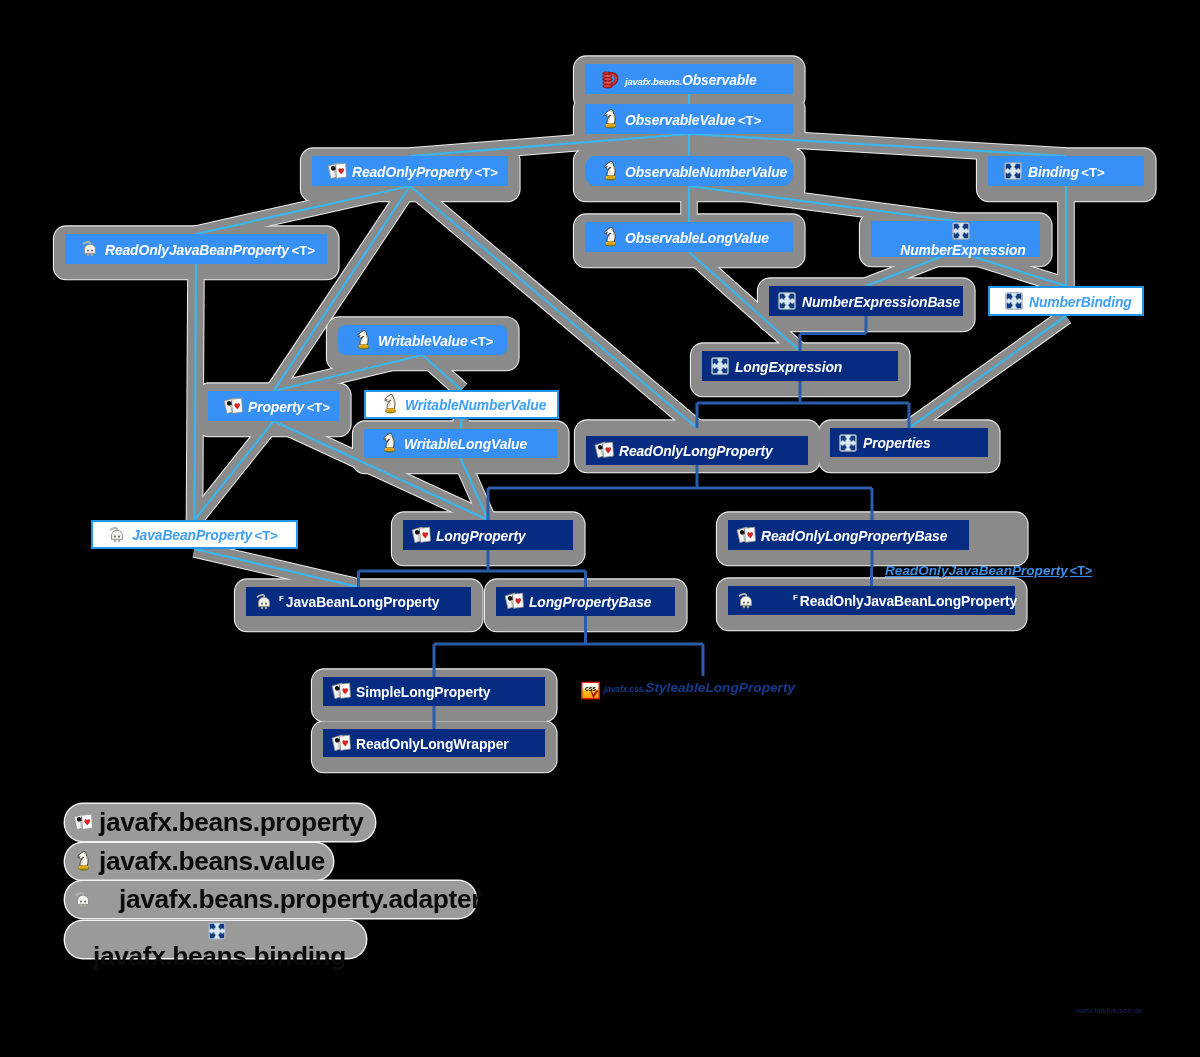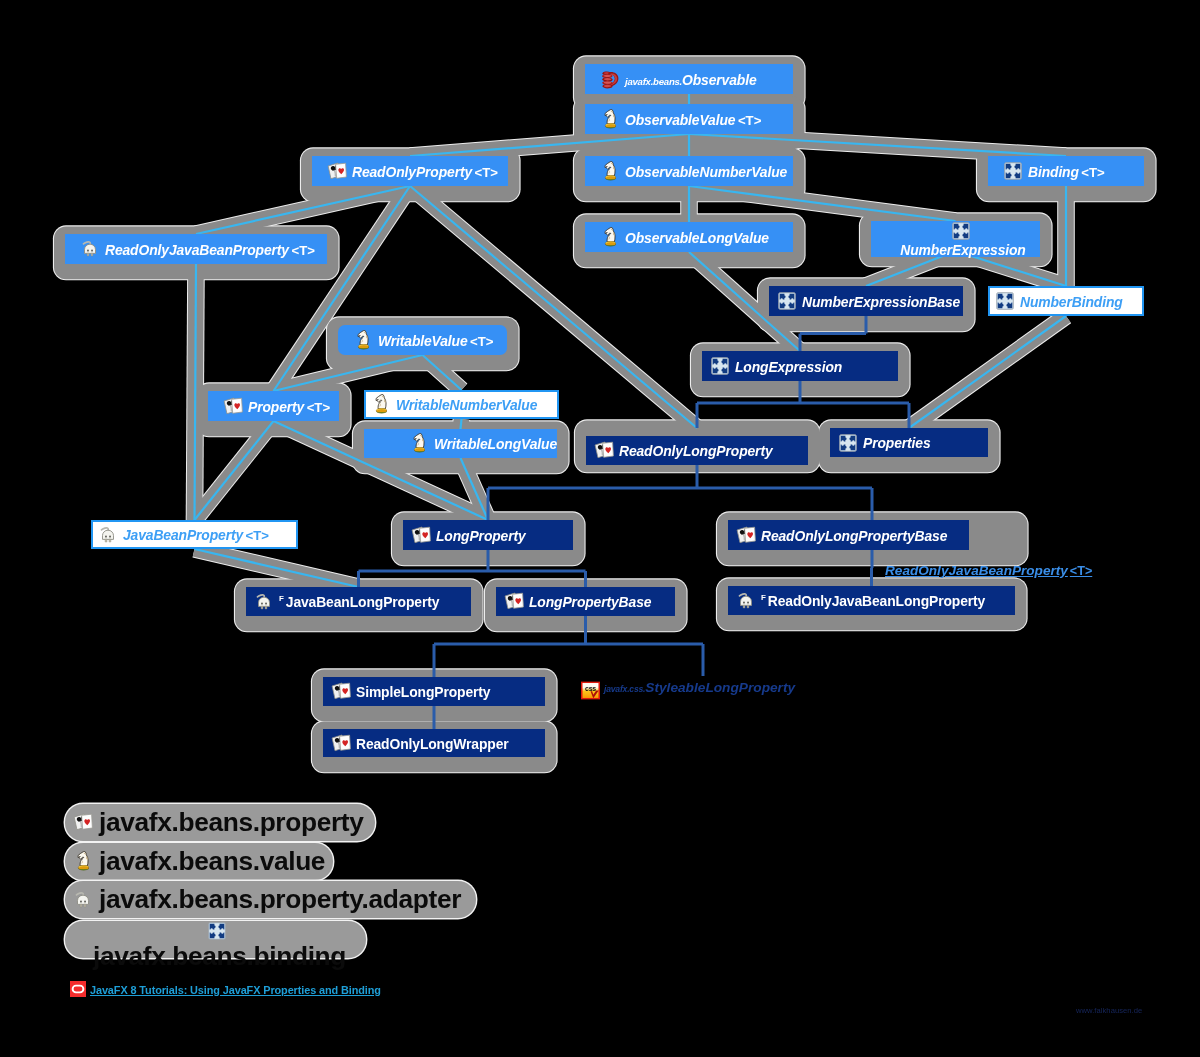--- a/index.html
+++ b/index.html
@@ -12,21 +12,21 @@
   .node .ico svg{display:block;}
   .node .nm{white-space:nowrap;font-size:13.9px;font-weight:bold;letter-spacing:-0.12px;
             position:relative;top:0.5px;}
   .node .gen{font-style:normal;font-size:13.2px;font-weight:bold;padding-left:2.5px;letter-spacing:0;}
   .node .pfx{font-size:9.6px;font-weight:bold;font-style:italic;letter-spacing:-0.25px;}
   .node .fin{font-size:8px;font-weight:bold;vertical-align:super;margin-right:2px;font-style:normal;}
   .it{font-style:italic;}
   .s-iface{background:#3690f5;color:#fff;padding-left:15px;}
   .s-abstract{background:#062c82;color:#fff;padding-left:8px;}
   .s-concrete{background:#062c82;color:#fff;padding-left:8px;}
-  .s-ifaceWhite{background:#fff;color:#3d9ff5;padding-left:5px;border:2.5px solid #2196f3;}
+  .s-ifaceWhite{background:#fff;color:#3d9ff5;padding-left:14px;border:2.5px solid #2196f3;}
   #shadows{position:absolute;left:0;top:0;width:1200px;height:1057px;z-index:2;}
   .flabel{position:absolute;white-space:nowrap;font-size:13.2px;font-weight:bold;font-style:italic;
           letter-spacing:0px;z-index:6;}
   .flabel .gen{font-style:normal;font-size:12.6px;padding-left:2px;letter-spacing:0;}
   .flabel .pfx{font-size:8.6px;letter-spacing:-0.2px;}
   .legend{position:absolute;box-sizing:border-box;display:flex;align-items:center;
           background:#9a9a9a;border-radius:18px;padding-left:8px;z-index:5;
           box-shadow:0 0 0 1.4px #f2f2f2;}
   .legend .ico{width:20px;height:20px;flex:0 0 20px;display:flex;align-items:center;
                justify-content:center;margin-right:6px;line-height:0;}
@@ -215,21 +215,21 @@
 <path d="M2.2 8.0 L22.0 2.0 L27.4 27.2 L8.0 33.4 Z" fill="#f1f1f1" stroke="#8f8f88" stroke-width="1.6" stroke-linejoin="round"></path>
 <path d="M11.6 17.6 c-4.4 -1.8 -5.2 -6.2 -2.4 -8.5 c2.3 -1.9 5.1 -1.0 5.9 1.1 c0.1 -2.3 2.2 -4.6 4.8 -3.6 c3.7 1.4 4.3 5.6 0.6 8.5 z" fill="#101010"></path>
 <path d="M15.0 15.6 c1.3 4.6 1.8 9.0 1.6 13.2" stroke="#8a8a8a" stroke-width="1.5" fill="none"></path>
 <path d="M17.2 4.6 L37.2 2.4 L38.8 30.0 L19.4 32.6 Z" fill="#fdfdfd" stroke="#9c9c95" stroke-width="1.6" stroke-linejoin="round"></path>
 <path d="M28.6 24.4 C22.6 19.2 21.4 15.6 23.6 13.4 C25.3 11.8 27.4 12.7 28.3 14.2 C29.2 12.5 31.4 11.6 33.0 13.2 C35.2 15.4 34.2 19.0 28.6 24.4 Z" fill="#d42424"></path>
 </g>
           </svg>
         </span>
         <span class="nm it">ReadOnlyProperty<span class="gen">&lt;T&gt;</span></span>
       </div>
-      <div class="node s-iface" style="left: 585px; top: 156px; width: 208px; height: 30px;">
+      <div class="node s-iface" style="left: 585px; top: 156px; width: 208px; height: 30px; border-radius: 11px;">
         <span class="ico">
           <svg viewBox="0 0 26 42" width="12.6" height="20.4">
 <g>
 <path d="M16.8 1.4 C18.6 3.6 19.2 5.8 19.2 7.8 C21.4 11.0 22.6 14.6 22.8 18.6 C23.0 23.4 22.2 27.4 21.4 30.6 L6.6 30.6 C6.0 26.2 6.6 22.4 8.6 19.2 C9.9 17.1 11.6 15.6 12.9 14.6 C13.8 13.9 14.0 13.0 13.3 12.6 C12.7 12.2 11.8 12.6 11.0 13.4 L7.4 16.9 C6.0 15.7 5.1 14.3 4.6 12.9 L2.4 13.7 L2.2 9.3 C5.3 6.3 9.4 3.3 12.7 1.6 C14.1 0.9 16.0 0.5 16.8 1.4 Z" fill="#fbf8ef" stroke="#2f2920" stroke-width="1.7" stroke-linejoin="round"></path>
 <path d="M16.6 3.2 C17.8 4.6 18.1 6.2 17.9 7.6 L13.8 4.4 Z" fill="#cab489"></path>
 <path d="M19.8 10.0 C21.6 12.8 22.5 16.0 22.4 19.4 L18.4 14.8 Z" fill="#cab489" opacity="0.9"></path>
 <path d="M11.8 19.2 C10.0 21.4 9.1 24.0 9.2 27.0 L12.8 23.4 Z" fill="#cdbb93" opacity="0.7"></path>
 <ellipse cx="6.0" cy="11.2" rx="1.3" ry="1.0" fill="#282219" transform="rotate(-25 6.0 11.2)"></ellipse>
 <path d="M6.8 30.6 L21.2 30.6 L21.8 33.8 L6.2 33.8 Z" fill="#ee9e08"></path>
 <ellipse cx="13.6" cy="34.6" rx="10.9" ry="4.4" fill="#dd9c0c" stroke="#6b5004" stroke-width="1.1"></ellipse>
@@ -386,21 +386,21 @@
 <ellipse cx="6.0" cy="11.2" rx="1.3" ry="1.0" fill="#282219" transform="rotate(-25 6.0 11.2)"></ellipse>
 <path d="M6.8 30.6 L21.2 30.6 L21.8 33.8 L6.2 33.8 Z" fill="#ee9e08"></path>
 <ellipse cx="13.6" cy="34.6" rx="10.9" ry="4.4" fill="#dd9c0c" stroke="#6b5004" stroke-width="1.1"></ellipse>
 <path d="M2.7 35.2 a10.9 4.4 0 0 0 21.8 0 a10.9 3.1 0 0 1 -21.8 0 z" fill="#2f7a22"></path>
 <path d="M2.9 33.8 a10.9 4.4 0 0 1 21.2 -1.0 l-1.0 0.9 a10.2 3.7 0 0 0 -19.3 0.8 z" fill="#f9d244"></path>
 </g>
           </svg>
         </span>
         <span class="nm it">WritableNumberValue</span>
       </div>
-      <div class="node s-iface" style="left: 364px; top: 429px; width: 193px; height: 29px; justify-content: flex-end;">
+      <div class="node s-iface" style="left: 364px; top: 429px; width: 193px; height: 29px;">
         <span class="ico">
           <svg viewBox="0 0 26 42" width="12.6" height="20.4">
 <g>
 <path d="M16.8 1.4 C18.6 3.6 19.2 5.8 19.2 7.8 C21.4 11.0 22.6 14.6 22.8 18.6 C23.0 23.4 22.2 27.4 21.4 30.6 L6.6 30.6 C6.0 26.2 6.6 22.4 8.6 19.2 C9.9 17.1 11.6 15.6 12.9 14.6 C13.8 13.9 14.0 13.0 13.3 12.6 C12.7 12.2 11.8 12.6 11.0 13.4 L7.4 16.9 C6.0 15.7 5.1 14.3 4.6 12.9 L2.4 13.7 L2.2 9.3 C5.3 6.3 9.4 3.3 12.7 1.6 C14.1 0.9 16.0 0.5 16.8 1.4 Z" fill="#fbf8ef" stroke="#2f2920" stroke-width="1.7" stroke-linejoin="round"></path>
 <path d="M16.6 3.2 C17.8 4.6 18.1 6.2 17.9 7.6 L13.8 4.4 Z" fill="#cab489"></path>
 <path d="M19.8 10.0 C21.6 12.8 22.5 16.0 22.4 19.4 L18.4 14.8 Z" fill="#cab489" opacity="0.9"></path>
 <path d="M11.8 19.2 C10.0 21.4 9.1 24.0 9.2 27.0 L12.8 23.4 Z" fill="#cdbb93" opacity="0.7"></path>
 <ellipse cx="6.0" cy="11.2" rx="1.3" ry="1.0" fill="#282219" transform="rotate(-25 6.0 11.2)"></ellipse>
 <path d="M6.8 30.6 L21.2 30.6 L21.8 33.8 L6.2 33.8 Z" fill="#ee9e08"></path>
 <ellipse cx="13.6" cy="34.6" rx="10.9" ry="4.4" fill="#dd9c0c" stroke="#6b5004" stroke-width="1.1"></ellipse>
@@ -504,21 +504,21 @@
 <path d="M2.2 8.0 L22.0 2.0 L27.4 27.2 L8.0 33.4 Z" fill="#f1f1f1" stroke="#8f8f88" stroke-width="1.6" stroke-linejoin="round"></path>
 <path d="M11.6 17.6 c-4.4 -1.8 -5.2 -6.2 -2.4 -8.5 c2.3 -1.9 5.1 -1.0 5.9 1.1 c0.1 -2.3 2.2 -4.6 4.8 -3.6 c3.7 1.4 4.3 5.6 0.6 8.5 z" fill="#101010"></path>
 <path d="M15.0 15.6 c1.3 4.6 1.8 9.0 1.6 13.2" stroke="#8a8a8a" stroke-width="1.5" fill="none"></path>
 <path d="M17.2 4.6 L37.2 2.4 L38.8 30.0 L19.4 32.6 Z" fill="#fdfdfd" stroke="#9c9c95" stroke-width="1.6" stroke-linejoin="round"></path>
 <path d="M28.6 24.4 C22.6 19.2 21.4 15.6 23.6 13.4 C25.3 11.8 27.4 12.7 28.3 14.2 C29.2 12.5 31.4 11.6 33.0 13.2 C35.2 15.4 34.2 19.0 28.6 24.4 Z" fill="#d42424"></path>
 </g>
           </svg>
         </span>
         <span class="nm it">LongPropertyBase</span>
       </div>
-      <div class="node s-concrete" style="left: 728px; top: 586px; width: 287px; height: 29px;">
+      <div class="node s-concrete" style="left: 728px; top: 586px; width: 287px; height: 29px; gap: 32px;">
         <span class="ico">
           <svg viewBox="0 0 16 16" width="18" height="18">
 <g>
 <path d="M8.2 4.0 L8.2 2.6 C8.2 1.8 7.2 1.3 5.2 1.9 C3.6 2.4 2.6 3.0 2.2 3.4" fill="none" stroke="#b8b8b0" stroke-width="1.5" stroke-linecap="round"></path>
 <path d="M3.1 8.6 a4.9 4.9 0 0 1 9.8 0 v3.3 h-9.8 z" fill="#f4f4ef" stroke="#8d8d84" stroke-width="0.8"></path>
 <ellipse cx="6.2" cy="9.4" rx="0.85" ry="0.95" fill="#5e5e58"></ellipse>
 <ellipse cx="9.8" cy="9.4" rx="0.85" ry="0.95" fill="#5e5e58"></ellipse>
 <rect x="5.5" y="11.6" width="1.5" height="2.7" rx="0.5" fill="#c6bfa8" stroke="#8d8d84" stroke-width="0.45"></rect>
 <rect x="9.0" y="11.6" width="1.5" height="2.7" rx="0.5" fill="#c6bfa8" stroke="#8d8d84" stroke-width="0.45"></rect>
 </g>
@@ -599,21 +599,21 @@
 <ellipse cx="6.0" cy="11.2" rx="1.3" ry="1.0" fill="#282219" transform="rotate(-25 6.0 11.2)"></ellipse>
 <path d="M6.8 30.6 L21.2 30.6 L21.8 33.8 L6.2 33.8 Z" fill="#ee9e08"></path>
 <ellipse cx="13.6" cy="34.6" rx="10.9" ry="4.4" fill="#dd9c0c" stroke="#6b5004" stroke-width="1.1"></ellipse>
 <path d="M2.7 35.2 a10.9 4.4 0 0 0 21.8 0 a10.9 3.1 0 0 1 -21.8 0 z" fill="#2f7a22"></path>
 <path d="M2.9 33.8 a10.9 4.4 0 0 1 21.2 -1.0 l-1.0 0.9 a10.2 3.7 0 0 0 -19.3 0.8 z" fill="#f9d244"></path>
 </g>
           </svg>
         </span>
         <span class="lt">javafx.beans.value</span>
       </div>
-      <div class="legend" style="left: 65px; top: 881px; width: 411px; height: 37px;">
+      <div class="legend" style="left: 65px; top: 881px; width: 411px; height: 37px; gap: 20px;">
         <span class="ico">
           <svg viewBox="0 0 16 16" width="18" height="18">
 <g>
 <path d="M8.2 4.0 L8.2 2.6 C8.2 1.8 7.2 1.3 5.2 1.9 C3.6 2.4 2.6 3.0 2.2 3.4" fill="none" stroke="#b8b8b0" stroke-width="1.5" stroke-linecap="round"></path>
 <path d="M3.1 8.6 a4.9 4.9 0 0 1 9.8 0 v3.3 h-9.8 z" fill="#f4f4ef" stroke="#8d8d84" stroke-width="0.8"></path>
 <ellipse cx="6.2" cy="9.4" rx="0.85" ry="0.95" fill="#5e5e58"></ellipse>
 <ellipse cx="9.8" cy="9.4" rx="0.85" ry="0.95" fill="#5e5e58"></ellipse>
 <rect x="5.5" y="11.6" width="1.5" height="2.7" rx="0.5" fill="#c6bfa8" stroke="#8d8d84" stroke-width="0.45"></rect>
 <rect x="9.0" y="11.6" width="1.5" height="2.7" rx="0.5" fill="#c6bfa8" stroke="#8d8d84" stroke-width="0.45"></rect>
 </g>
@@ -629,21 +629,14 @@
 <path d="M3.0 3.0 h8.4 v3.4 a2.1 2.1 0 0 1 0 4.2 v2.8 h-2.8 a2.1 2.1 0 0 0 -4.2 0 h-1.4 z" fill="#123c82"></path>
 <path d="M29.0 3.0 h-8.4 v3.4 a2.1 2.1 0 0 0 0 4.2 v2.8 h2.8 a2.1 2.1 0 0 1 4.2 0 h1.4 z" fill="#123c82"></path>
 <path d="M3.0 29.0 h8.4 v-3.4 a2.1 2.1 0 0 0 0 -4.2 v-2.8 h-2.8 a2.1 2.1 0 0 1 -4.2 0 h-1.4 z" fill="#123c82"></path>
 <path d="M29.0 29.0 h-8.4 v-3.4 a2.1 2.1 0 0 1 0 -4.2 v-2.8 h2.8 a2.1 2.1 0 0 0 4.2 0 h1.4 z" fill="#123c82"></path>
 </g>
           </svg>
         </span>
         <span class="lt">javafx.beans.binding</span>
       </div>
     </div>
-  <a id="footer" style="left: 70px; top: 981px;">
-    <span class="ico"><svg viewBox="0 0 16 16" width="16" height="16">
-<rect x="0" y="0" width="16" height="16" fill="#f42c2c"></rect>
-<rect x="2.6" y="4.6" width="10.8" height="6.8" rx="3.4" fill="none" stroke="#ffffff" stroke-width="1.9"></rect>
-</svg></span>
-    <span class="ft">JavaFX 8 Tutorials: Using JavaFX Properties and Binding</span>
-  </a>
   <div id="watermark" style="left: 1076px; top: 1006px;">www.falkhausen.de</div>
 </div>
 
 </body></html>

